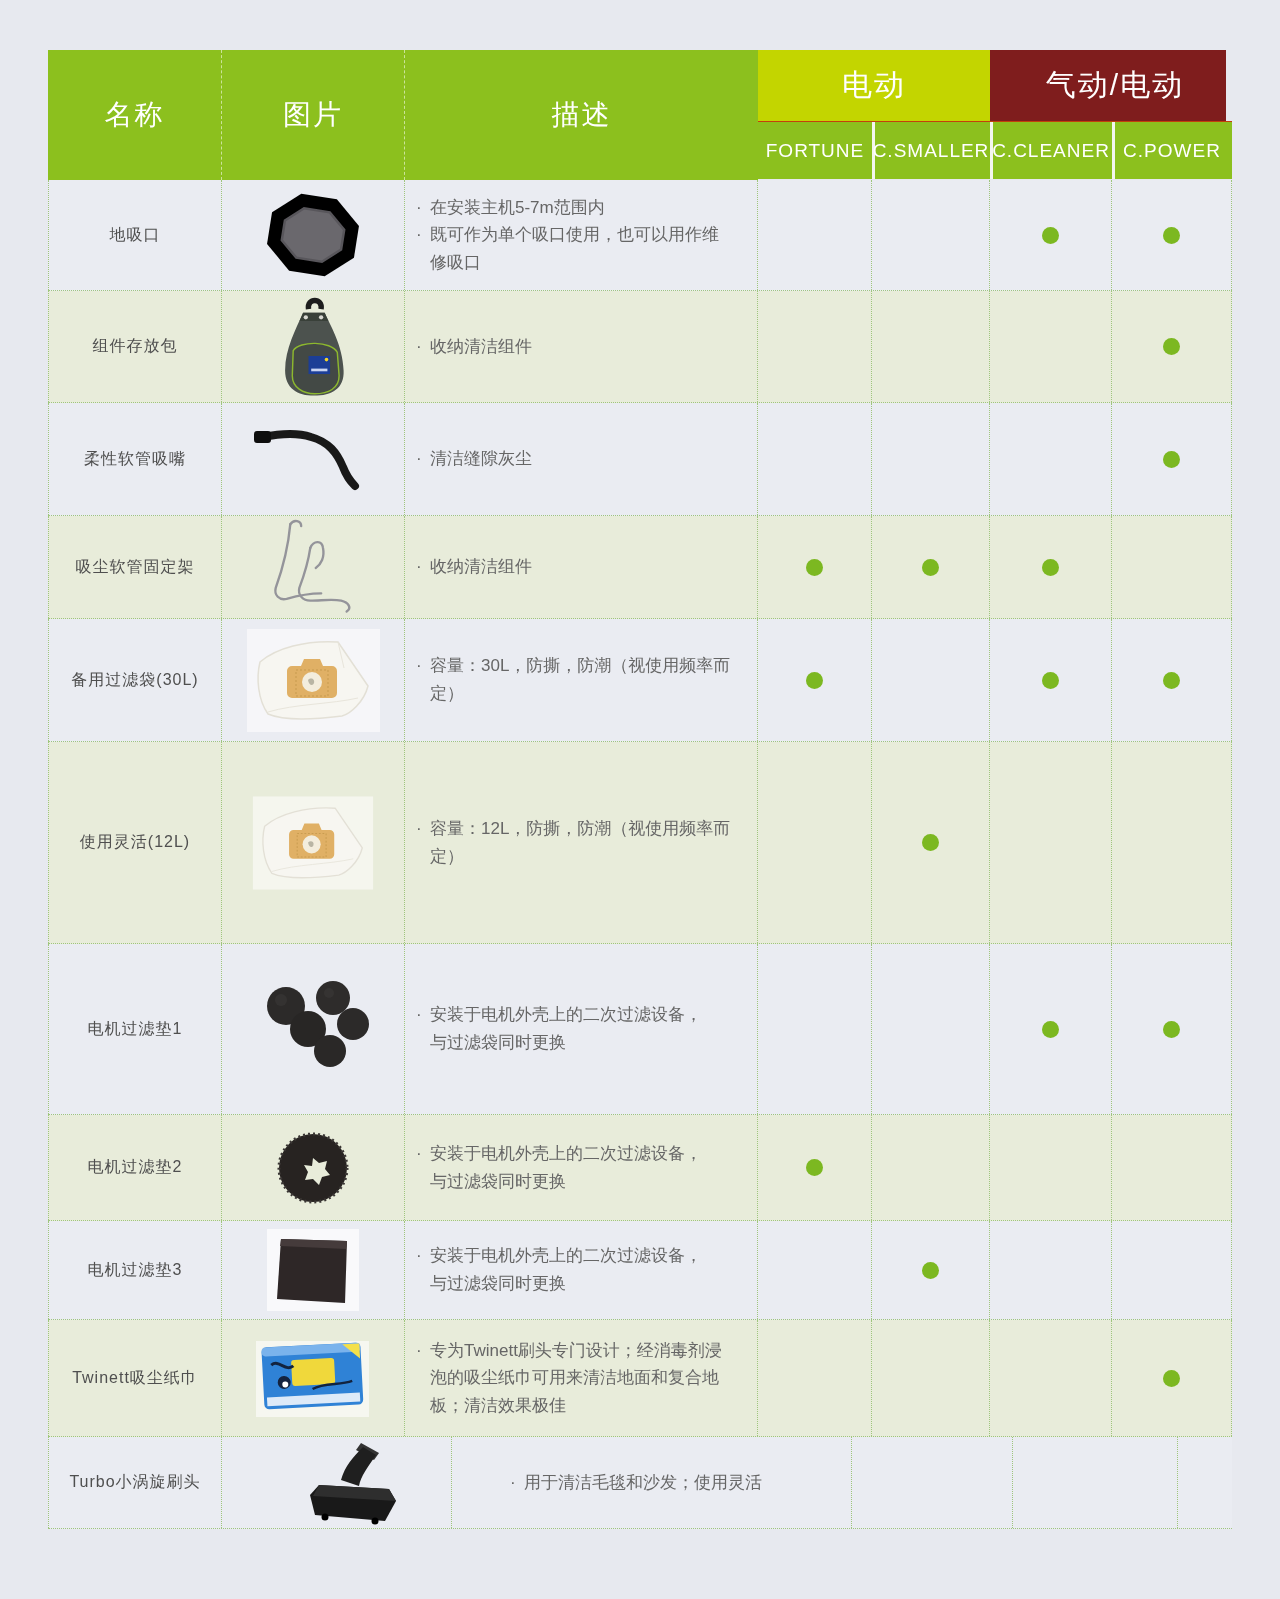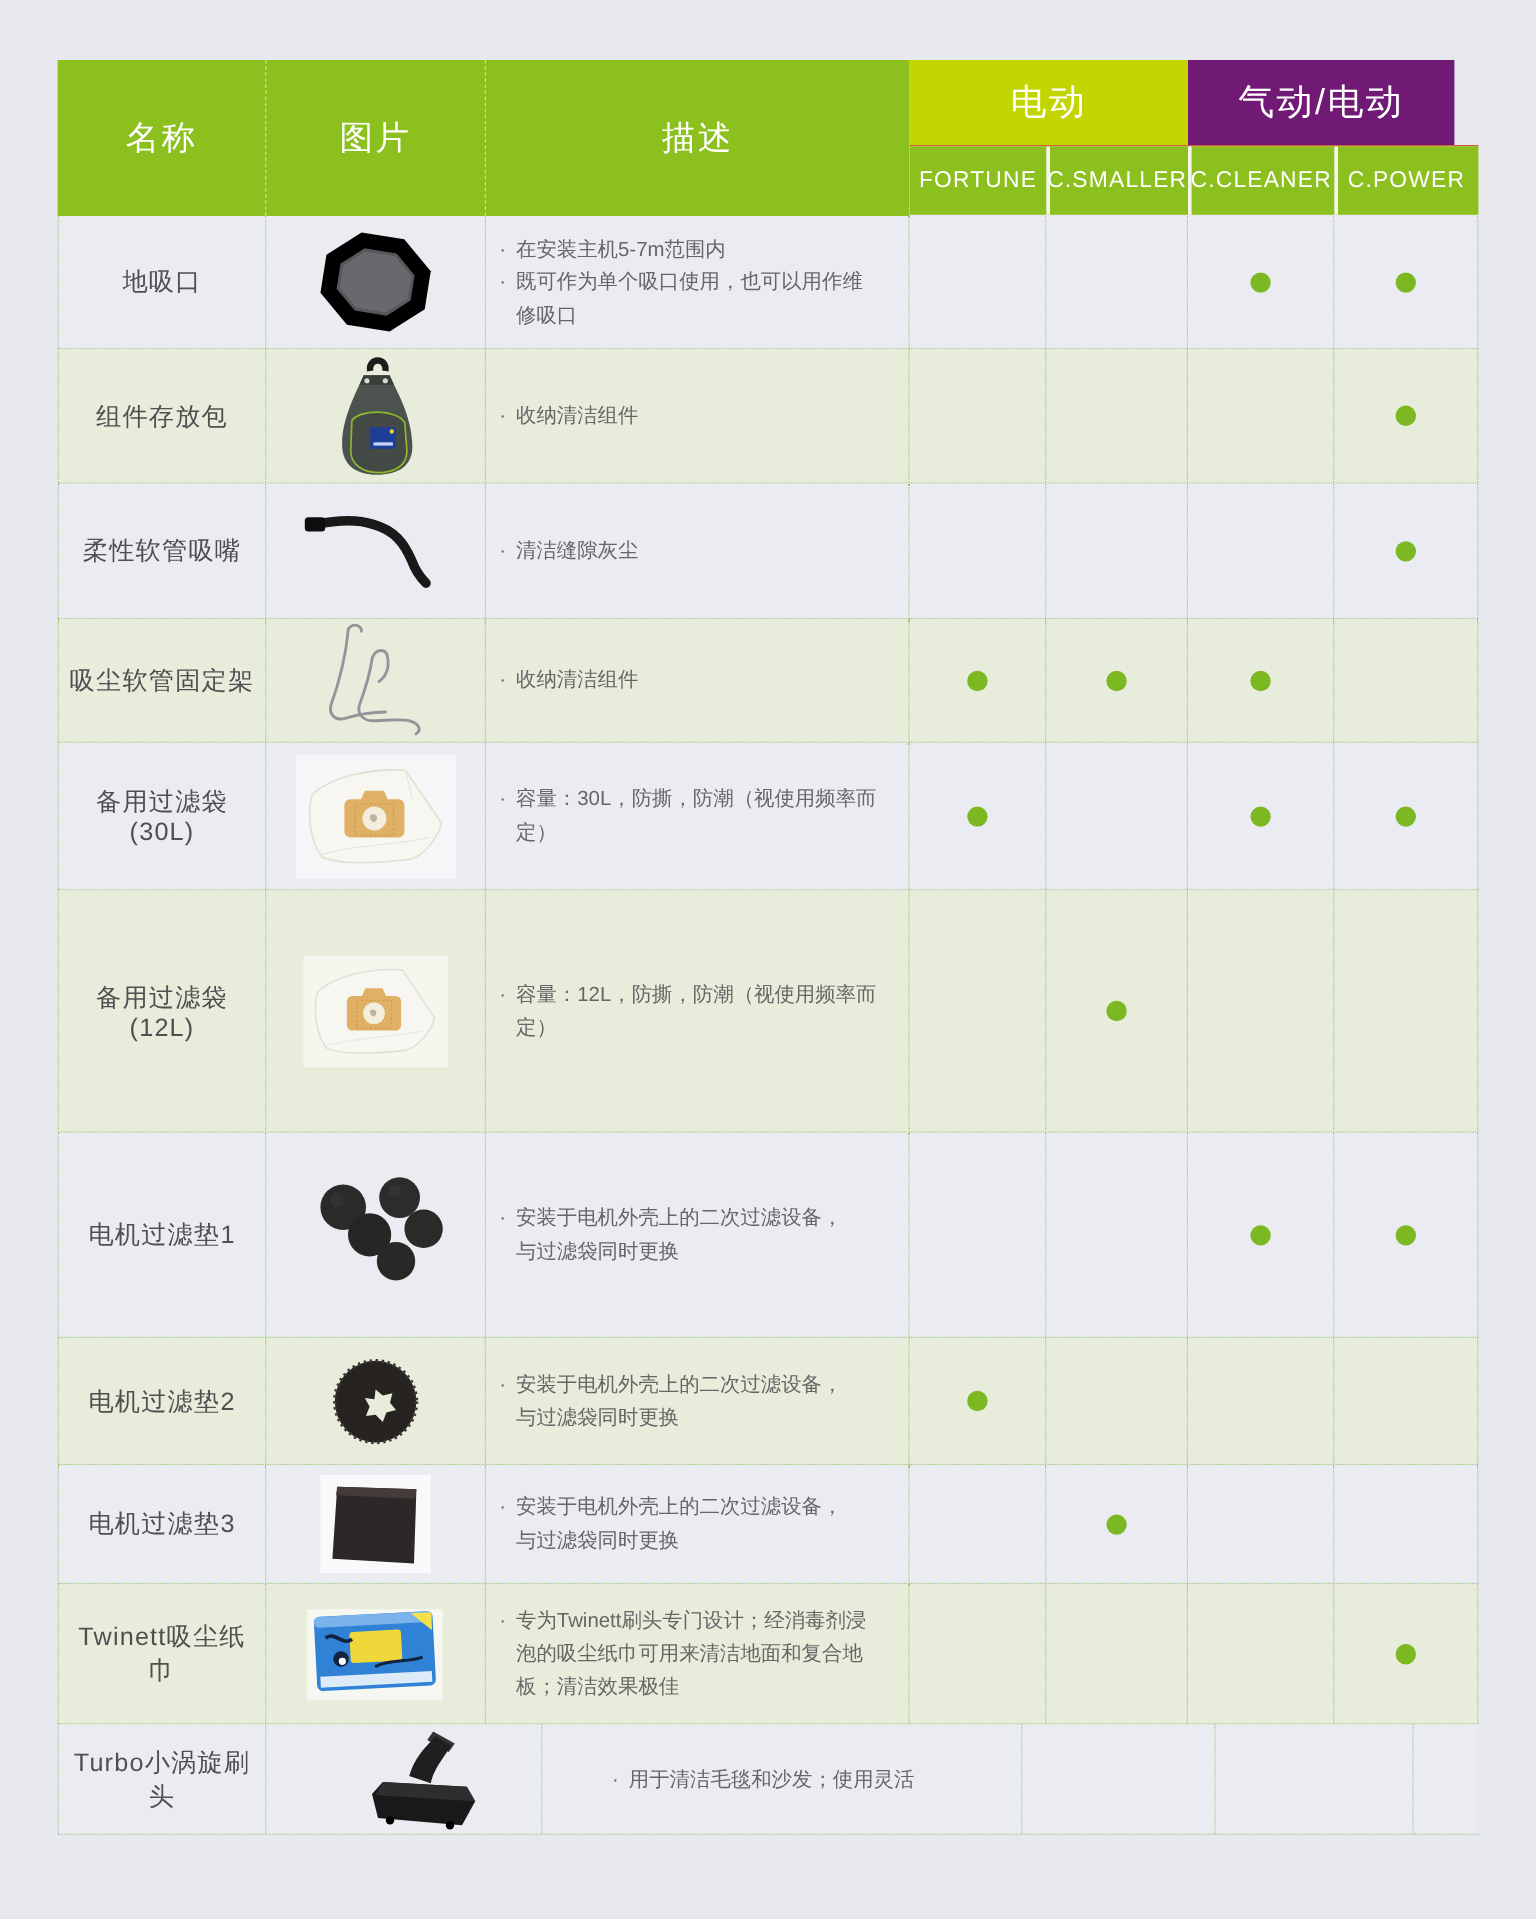--- a/index.html
+++ b/index.html
@@ -24,21 +24,21 @@
     color:#fff;font-size:28px;letter-spacing:2px;
   }
   .head-left .hcell:nth-child(-n+2){border-right:1px dashed rgba(255,255,255,.55);}
   .head-right{width:474px;display:flex;flex-direction:column;}
   .group-row{display:flex;height:71px;}
   .group{
     display:flex;align-items:center;justify-content:center;
     color:#fff;font-size:30px;letter-spacing:2px;
   }
   .group.electric{width:232px;background:#c3d500;}
-  .group.pneumatic{width:222px;background:#701a75;}
+  .group.pneumatic{width:222px;background:#7f1d1d;padding-left:14px;}
   .sub-row{
     display:grid;grid-template-columns:114px 118px 122px 120px;
     height:57px;border-top:1px solid #c2410c;background:#f4f6ee;
   }
   .sub-cell{
     background:#8cc01e;color:#fff;font-size:19px;letter-spacing:1px;
     display:flex;align-items:center;justify-content:center;
   }
   .sub-cell:not(:first-child){box-shadow:inset 3px 0 0 #f4f6ee;}
   
@@ -61,21 +61,21 @@
   .row:nth-child(11){height:92px;gap:47px;}
   .row-gray{background:#eaecf2;}
   .row-green{background:#e8ecda;}
   .cell{
     border-right:1px dotted #9fc57d;
     box-sizing:border-box;overflow:hidden;
   }
   .cell:first-child{border-left:1px dotted #9fc57d;}
   .name-cell{
     display:flex;align-items:center;justify-content:center;
-    color:#4f4f4f;font-size:21px;letter-spacing:1px;text-align:center;
+    color:#4f4f4f;font-size:16px;letter-spacing:1px;text-align:center;
     padding:16px 6px;
   }
   .pic-cell{display:flex;align-items:center;justify-content:center;}
   .desc-cell{
     display:flex;flex-direction:column;justify-content:center;
     padding:8px 26px 8px 11px;
     color:#666;font-size:17px;line-height:1.62;
   }
   .desc-line{display:flex;}
   .bullet{width:14px;flex:none;color:#666;}
@@ -240,21 +240,21 @@
         </div>
     <div class="cell dot-cell"></div>
     <div class="cell dot-cell">
           <span class="dot"></span>
         </div>
     <div class="cell dot-cell">
           <span class="dot"></span>
         </div>
   </div>
       <div class="row row-green">
-    <div class="cell name-cell">备用过滤袋(12L)</div>
+    <div class="cell name-cell">使用灵活(12L)</div>
     <div class="cell pic-cell">
           <svg width="122" height="96" viewBox="0 0 135 105">
       <rect x="1" y="1" width="133" height="103" fill="#ffffff" opacity="0.55"></rect>
       <path d="M14,34 C30,20 60,12 92,14 L122,58 C118,74 104,86 96,88 C64,92 36,92 22,86 C12,72 10,50 14,34 Z" fill="#f7f6f1" stroke="#e3e0d6" stroke-width="1.5"></path>
       <path d="M22,84 C48,76 86,76 112,70" stroke="#e8e5db" fill="none"></path>
       <path d="M46,38 h9 l3,-7 h16 l3,7 h9 a5,5 0 0 1 5,5 v22 a5,5 0 0 1 -5,5 h-40 a5,5 0 0 1 -5,-5 v-22 a5,5 0 0 1 5,-5 z" fill="#e0b065"></path>
       <path d="M50,42 h32 v26 h-32 z" fill="none" stroke="#c79a4e" stroke-width="1" stroke-dasharray="2,2"></path>
       <circle cx="66" cy="54" r="10" fill="#f3eddd"></circle>
       <path d="M62,52 c3,-3 7,-1 6,3 c-1,3 -5,3 -6,-3 z" fill="#b9b5a4"></path>
     </svg>

